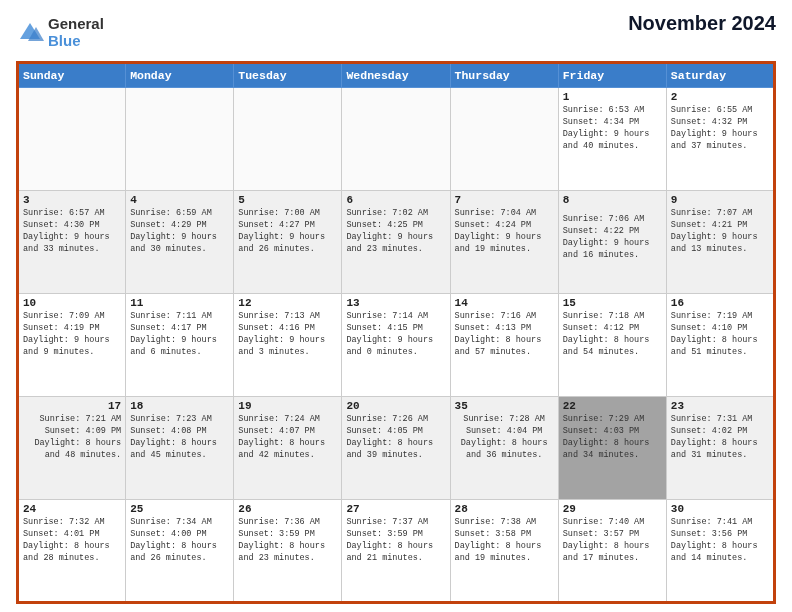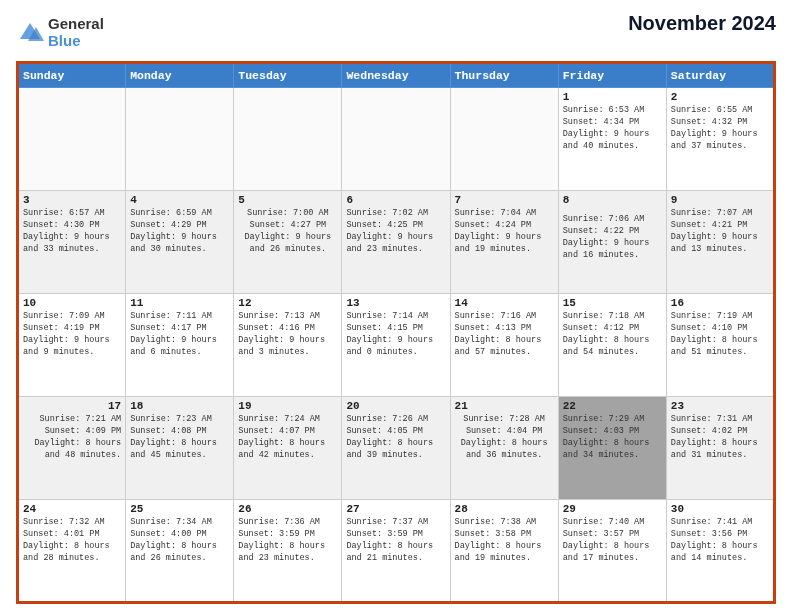--- a/index.html
+++ b/index.html
@@ -172,21 +172,21 @@
           </td>
           <td style="background: rgb(240, 240, 240);">
             <span class="day-num">4</span>
             <div class="day-info" style="white-space: pre-line;">Sunrise: 6:59 AM
 Sunset: 4:29 PM
 Daylight: 9 hours
 and 30 minutes.</div>
           </td>
           <td style="background: rgb(240, 240, 240);">
             <span class="day-num">5</span>
-            <div class="day-info" style="white-space: pre-line; text-align: center;">Sunrise: 7:00 AM
+            <div class="day-info" style="white-space: pre-line;">Sunrise: 7:00 AM
 Sunset: 4:27 PM
 Daylight: 9 hours
 and 26 minutes.</div>
           </td>
           <td style="background: rgb(240, 240, 240);">
             <span class="day-num">6</span>
             <div class="day-info" style="white-space: pre-line;">Sunrise: 7:02 AM
 Sunset: 4:25 PM
 Daylight: 9 hours
 and 23 minutes.</div>
@@ -287,21 +287,21 @@
 and 42 minutes.</div>
           </td>
           <td style="background: rgb(240, 240, 240);">
             <span class="day-num">20</span>
             <div class="day-info" style="white-space: pre-line;">Sunrise: 7:26 AM
 Sunset: 4:05 PM
 Daylight: 8 hours
 and 39 minutes.</div>
           </td>
           <td style="background: rgb(240, 240, 240);">
-            <span class="day-num">21</span>
+            <span class="day-num">35</span>
             <div class="day-info" style="white-space: pre-line; text-align: center;">Sunrise: 7:28 AM
 Sunset: 4:04 PM
 Daylight: 8 hours
 and 36 minutes.</div>
           </td>
           <td style="background: #a3a3a3;">
             <span class="day-num">22</span>
             <div class="day-info" style="white-space: pre-line;">Sunrise: 7:29 AM
 Sunset: 4:03 PM
 Daylight: 8 hours

